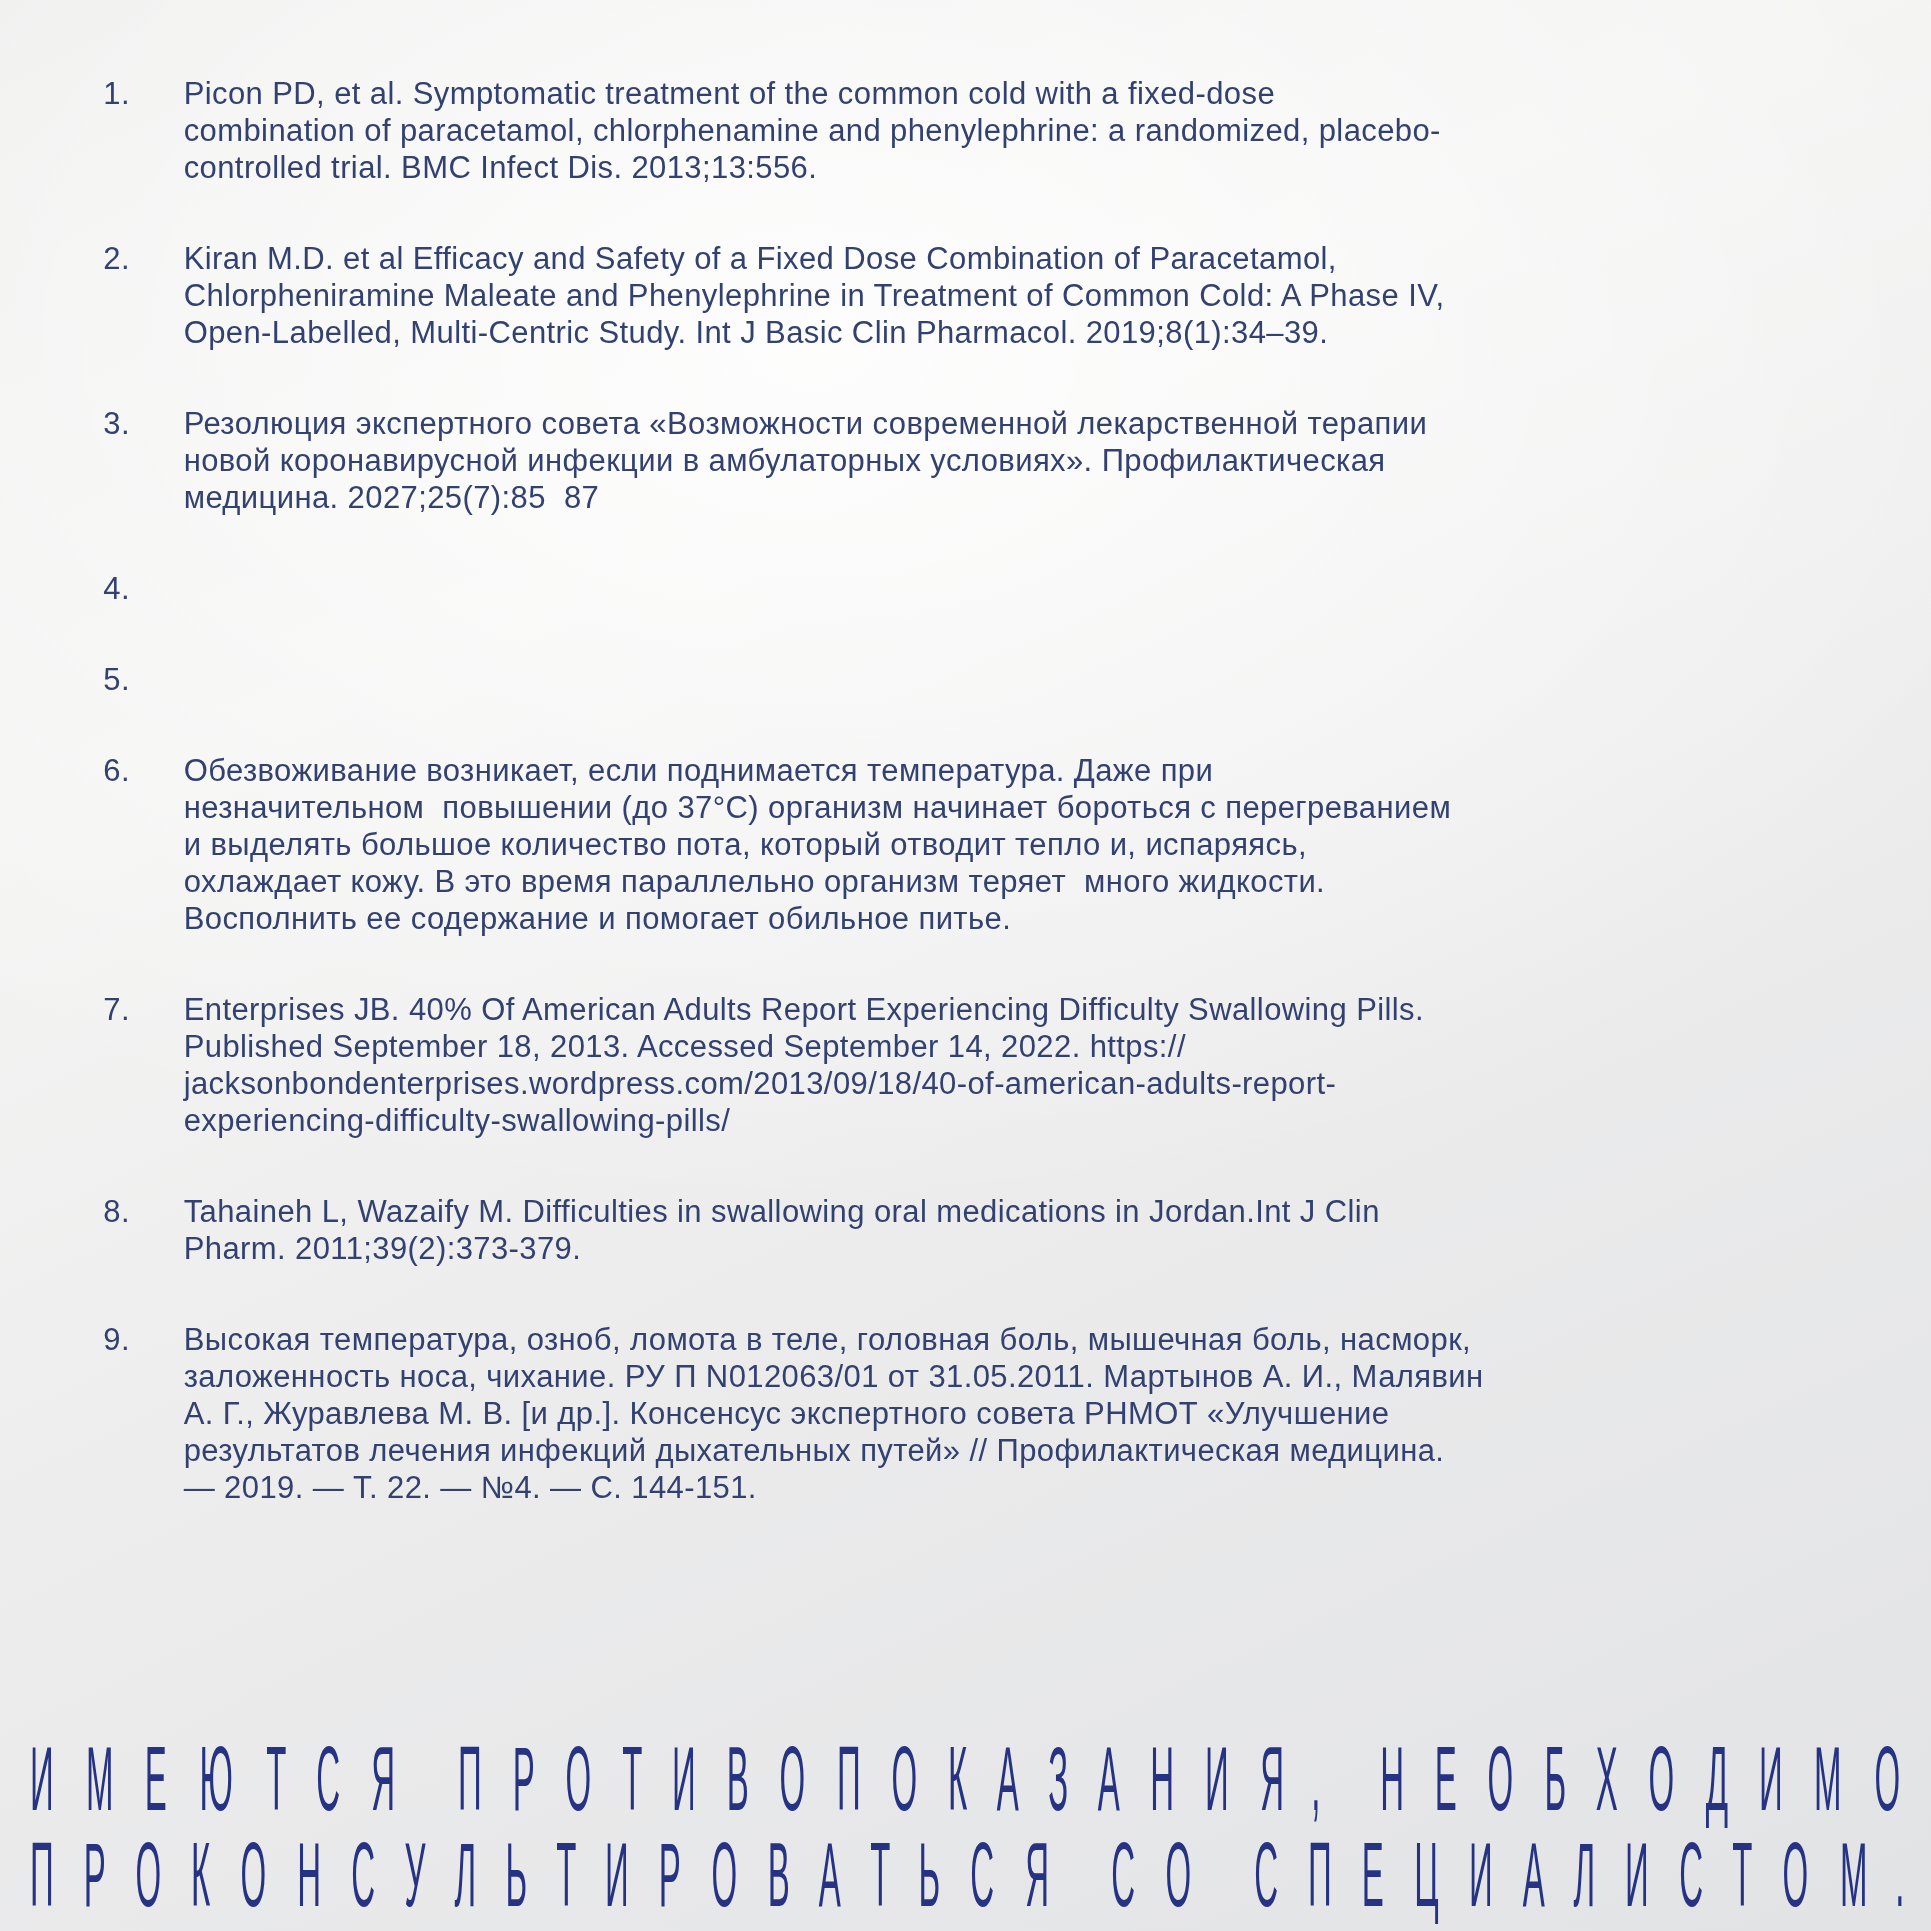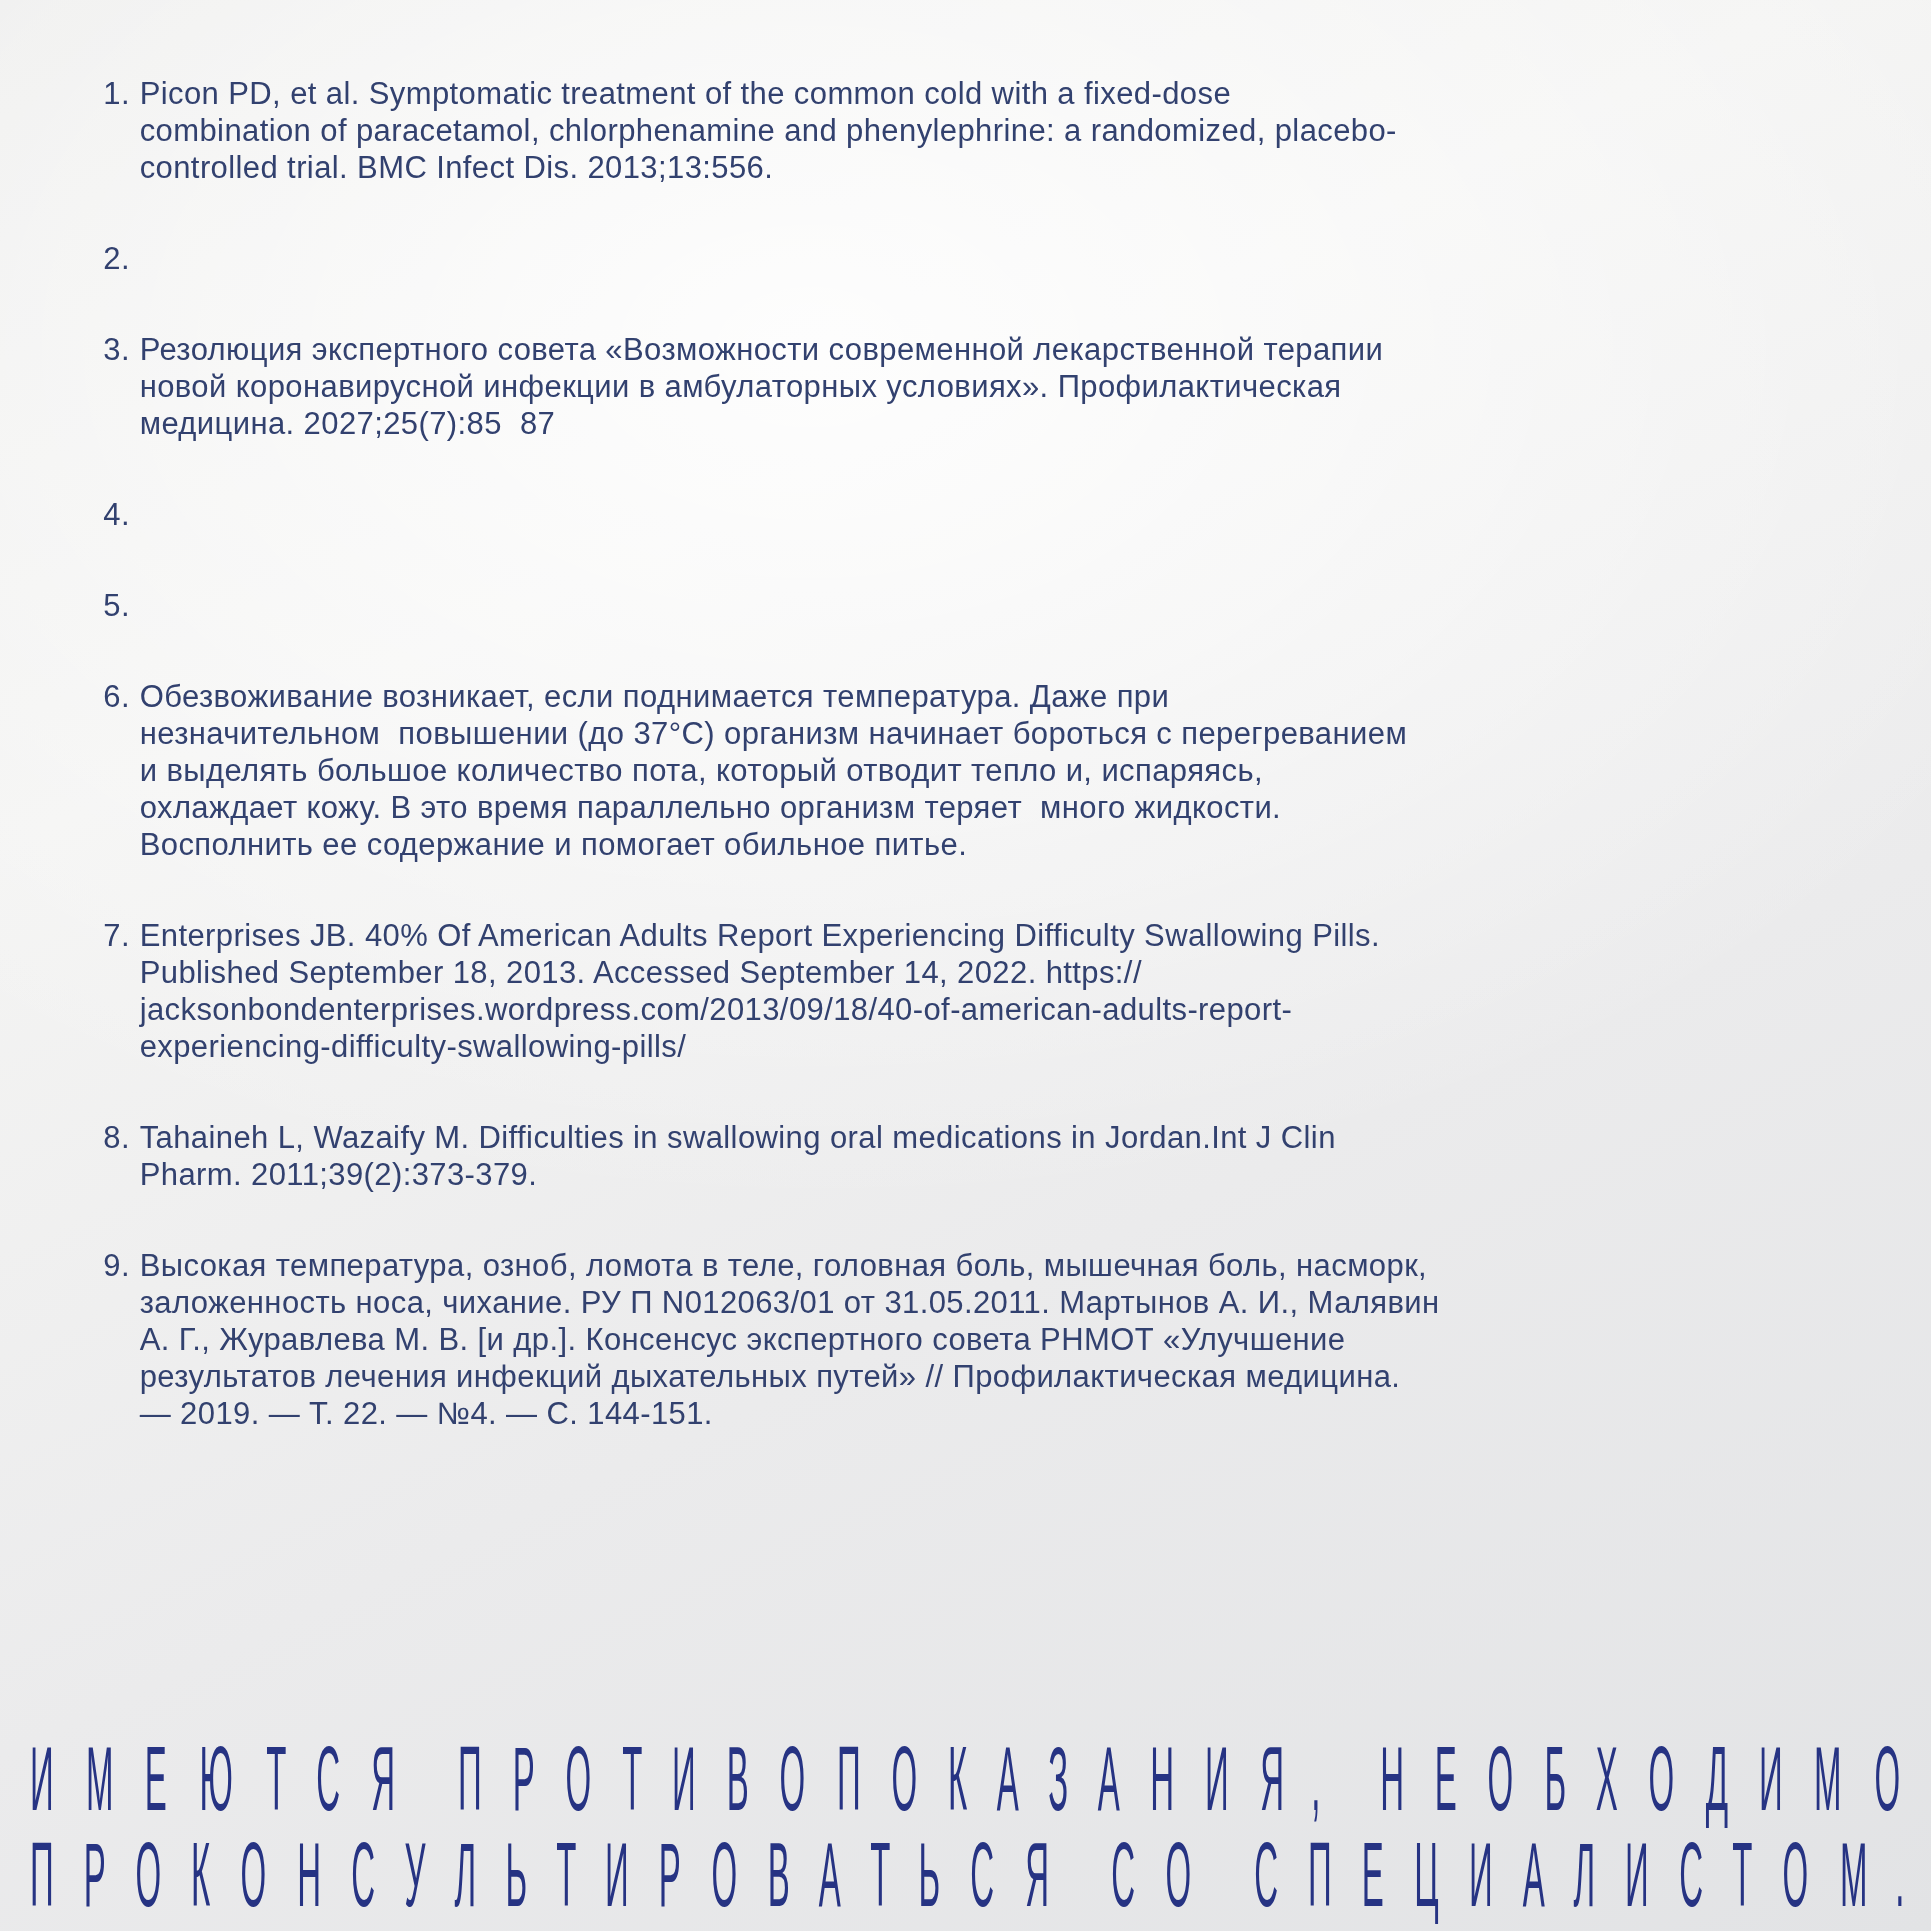--- a/index.html
+++ b/index.html
@@ -36,20 +36,21 @@
   }
   .ref-num {
     flex: 0 0 37px;
     min-width: 37px;
     text-align: right;
     margin-right: 9.7px;
     white-space: nowrap;
   }
   .ref-text {
     white-space: pre-wrap;
+    margin-left: 44px;
   }
 
   
   .disclaimer {
     position: absolute;
     left: 24px;
     right: 24px;
     bottom: 9.7px;
     color: #263383;
   }
@@ -77,20 +78,23 @@
 
   <div class="ref-item">
     <span class="ref-num">1.</span>
     <span class="ref-text">Picon PD, et al. Symptomatic treatment of the common cold with a fixed-dose
 combination of paracetamol, chlorphenamine and phenylephrine: a randomized, placebo-
 controlled trial. BMC Infect Dis. 2013;13:556.</span>
   </div>
 
   <div class="ref-item">
     <span class="ref-num">2.</span>
+    <span class="ref-text">Kiran M.D. et al Efficacy and Safety of a Fixed Dose Combination of Paracetamol,
+Chlorpheniramine Maleate and Phenylephrine in Treatment of Common Cold: A Phase IV,
+Open-Labelled, Multi-Centric Study. Int J Basic Clin Pharmacol. 2019;8(1):34–39.</span>
   </div>
 
   <div class="ref-item">
     <span class="ref-num">3.</span>
     <span class="ref-text">Резолюция экспертного совета «Возможности современной лекарственной терапии
 новой коронавирусной инфекции в амбулаторных условиях». Профилактическая
 медицина. 2027;25(7):85  87</span>
   </div>
 
   <div class="ref-item">

